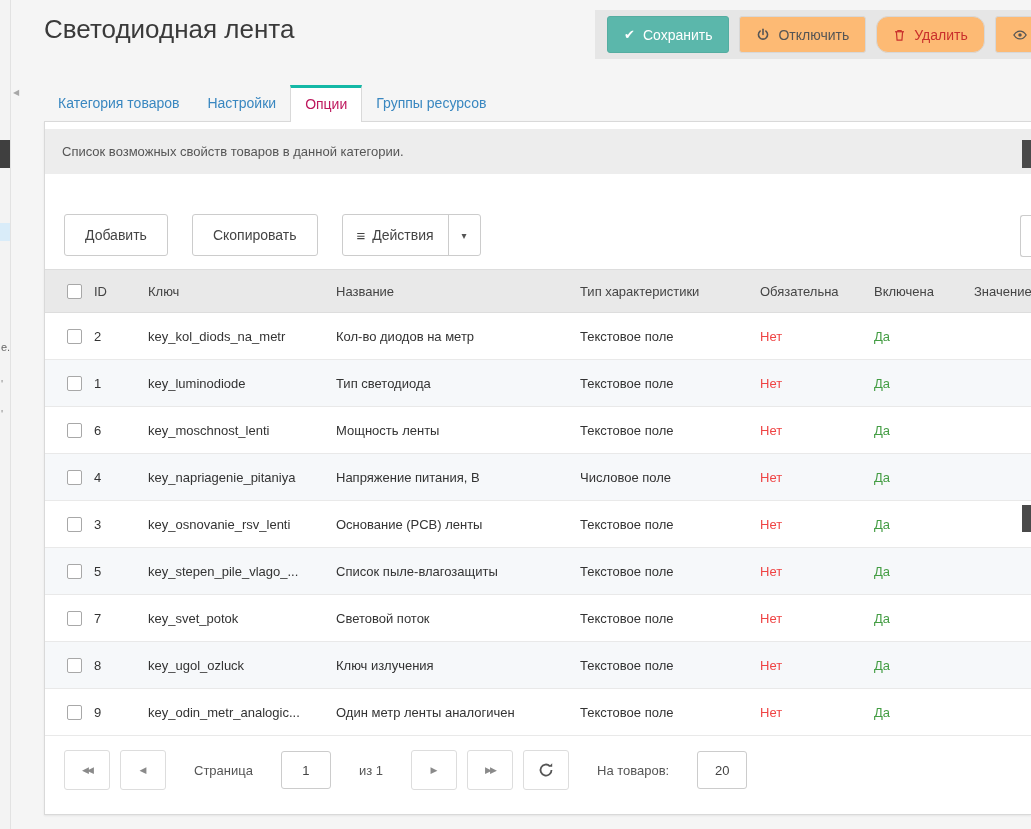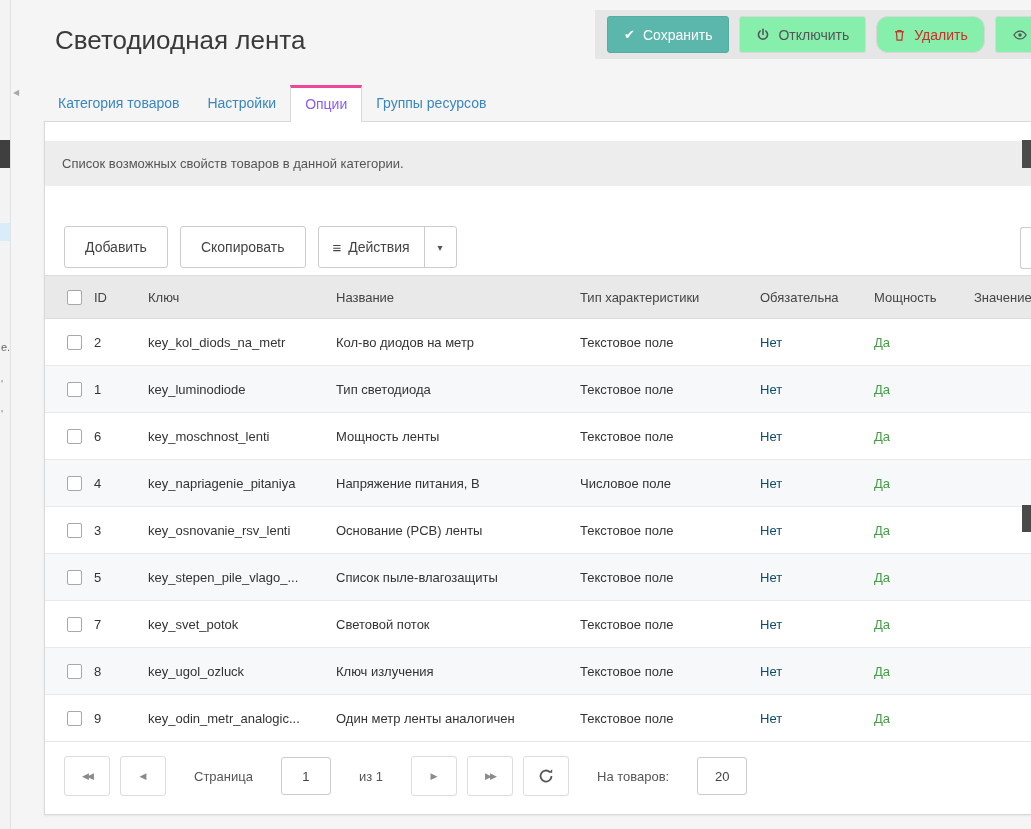--- a/index.html
+++ b/index.html
@@ -18,54 +18,54 @@
 
   
   .right-frag{position:absolute;right:0;width:9px;background:#4a4a4a;z-index:30;}
   .rf-0{top:140px;height:28px;}
   .rf-1{top:505px;height:27px;}
 
   
   .modal{position:absolute;left:10px;top:0;right:0;bottom:0;background:#f5f5f5;border-left:1px solid #e2e2e2;}
   .collapse-arrow{position:absolute;left:2px;top:88px;font-size:8px;color:#a8a8a8;cursor:pointer;}
 
-  .page-title{position:absolute;left:33px;top:14px;margin:11px;font-size:26px;font-weight:400;color:#3a3a3a;}
+  .page-title{position:absolute;left:33px;top:14px;margin:0;font-size:26px;font-weight:400;color:#3a3a3a;}
 
   .toolbar{position:absolute;top:10px;right:0;width:436px;height:49px;background:#e6e6e6;display:flex;align-items:center;padding-left:12px;box-sizing:border-box;gap:10px;}
-  .btn{height:37px;padding:0 16px;font-size:14px;border-radius:3px;display:flex;align-items:center;gap:8px;background:#86efac;border:1px solid #d8d8d8;color:#555;cursor:pointer;white-space:nowrap;font-family:inherit;}
+  .btn{height:37px;padding:0 16px;font-size:14px;border-radius:3px;display:flex;align-items:center;gap:8px;background:#fdba74;border:1px solid #d8d8d8;color:#555;cursor:pointer;white-space:nowrap;font-family:inherit;}
   .btn-save{background:#5bb7ab;border-color:#54ada1;color:#fff;}
   .btn-delete{color:#c9302c;border-radius:12px;}
   .btn .check{font-size:13px;color:#fff;}
 
   
   .tabs{position:absolute;left:33px;top:85px;display:flex;height:36px;z-index:3;}
   .tab{padding:0 14px;line-height:36px;font-size:14px;color:#3987c0;cursor:pointer;}
-  .tab.active{background:#fff;color:#8b5cf6;border:1px solid #d9d9d9;border-bottom:none;border-top:3px solid #ec4899;line-height:32px;margin-bottom:-1px;cursor:default;}
+  .tab.active{background:#fff;color:#be185d;border:1px solid #d9d9d9;border-bottom:none;border-top:3px solid #14b8a6;line-height:32px;margin-bottom:-1px;cursor:default;}
 
   
   .panel{position:absolute;left:33px;top:121px;right:0;height:694px;background:#fff;border:1px solid #d9d9d9;border-right:none;box-sizing:border-box;box-shadow:0 1px 2px rgba(0,0,0,.07);}
 
-  .info-bar{margin-top:19px;height:45px;line-height:45px;background:#ededed;color:#555;padding-left:17px;font-size:13px;}
-
-  .actions-row{margin:40px 0 0 19px;display:flex;gap:12px;height:42px;position:relative;}
+  .info-bar{margin-top:7px;height:45px;line-height:45px;background:#ededed;color:#555;padding-left:17px;font-size:13px;}
+
+  .actions-row{margin:40px 0 0 19px;display:flex;gap:24px;height:42px;position:relative;}
   .action-btn{height:42px;padding:0 20px;background:#fff;border:1px solid #ccc;border-radius:3px;font-size:14px;color:#444;cursor:pointer;font-family:inherit;}
   .split-btn{display:flex;align-items:center;height:42px;background:#fff;border:1px solid #ccc;border-radius:3px;font-size:14px;color:#444;cursor:pointer;box-sizing:border-box;}
   .split-main{display:flex;align-items:center;gap:7px;padding:0 14px;}
   .list-icon{font-size:15px;color:#444;}
   .split-divider{width:1px;height:42px;background:#ccc;}
   .caret-box{padding:0 13px;font-size:10px;color:#555;}
   .cut-search{position:absolute;right:0;top:1px;width:10px;height:40px;background:#fff;border:1px solid #ccc;border-right:none;border-radius:3px 0 0 3px;}
 
   
-  table{width:100%;border-collapse:collapse;margin-top:7px;table-layout:fixed;}
+  table{width:100%;border-collapse:collapse;margin-top:13px;table-layout:fixed;}
   th{background:#e9e9e9;height:42px;text-align:left;font-size:13px;font-weight:400;color:#444;border-top:1px solid #ddd;border-bottom:1px solid #ddd;padding:0 4px 0 6px;white-space:nowrap;overflow:hidden;}
   td{height:46px;font-size:13px;color:#333;border-bottom:1px solid #e9e9e9;padding:0 4px 0 6px;white-space:nowrap;overflow:hidden;text-overflow:ellipsis;background:#fff;}
   tr.stripe td{background:#f6f8fa;}
   th.col-check,td.col-check{padding-left:22px;}
-  .cell-req{color:#0c4a6e;}
+  .cell-req{color:#ef4444;}
   .cell-on{color:#449d44;}
   .checkbox{width:13px;height:13px;border:1px solid #a8a8a8;border-radius:2px;background:#fff;display:inline-block;vertical-align:middle;cursor:pointer;}
 
   
   .pagination{margin:14px 0 0 19px;display:flex;align-items:center;gap:10px;font-size:13px;color:#555;}
   .pg-btn{width:46px;height:40px;border:1px solid #ddd;border-radius:3px;background:#fff;color:#8a8a8a;display:flex;align-items:center;justify-content:center;font-size:9px;cursor:pointer;font-family:inherit;}
   .pg-btn .dbl{letter-spacing:-2px;}
   .pg-input{width:50px;height:38px;border:1px solid #ccc;border-radius:3px;text-align:center;font-size:13px;color:#444;font-family:inherit;box-sizing:border-box;}
   .pg-label{margin:0 18px;}
 </style>
@@ -159,21 +159,21 @@
             <col>
         </colgroup>
         <thead>
           <tr>
             <th class="col-check"><span class="checkbox"></span></th>
             <th>ID</th>
             <th>Ключ</th>
             <th>Название</th>
             <th>Тип характеристики</th>
             <th>Обязательна</th>
-            <th>Мощность</th>
+            <th>Включена</th>
             <th>Значение</th>
           </tr>
         </thead>
         <tbody>
             <tr>
     <td class="col-check"><span class="checkbox"></span></td>
     <td class="cell-id">2</td>
     <td class="cell-key">key_kol_diods_na_metr</td>
     <td class="cell-name">Кол-во диодов на метр</td>
     <td class="cell-type">Текстовое поле</td>

